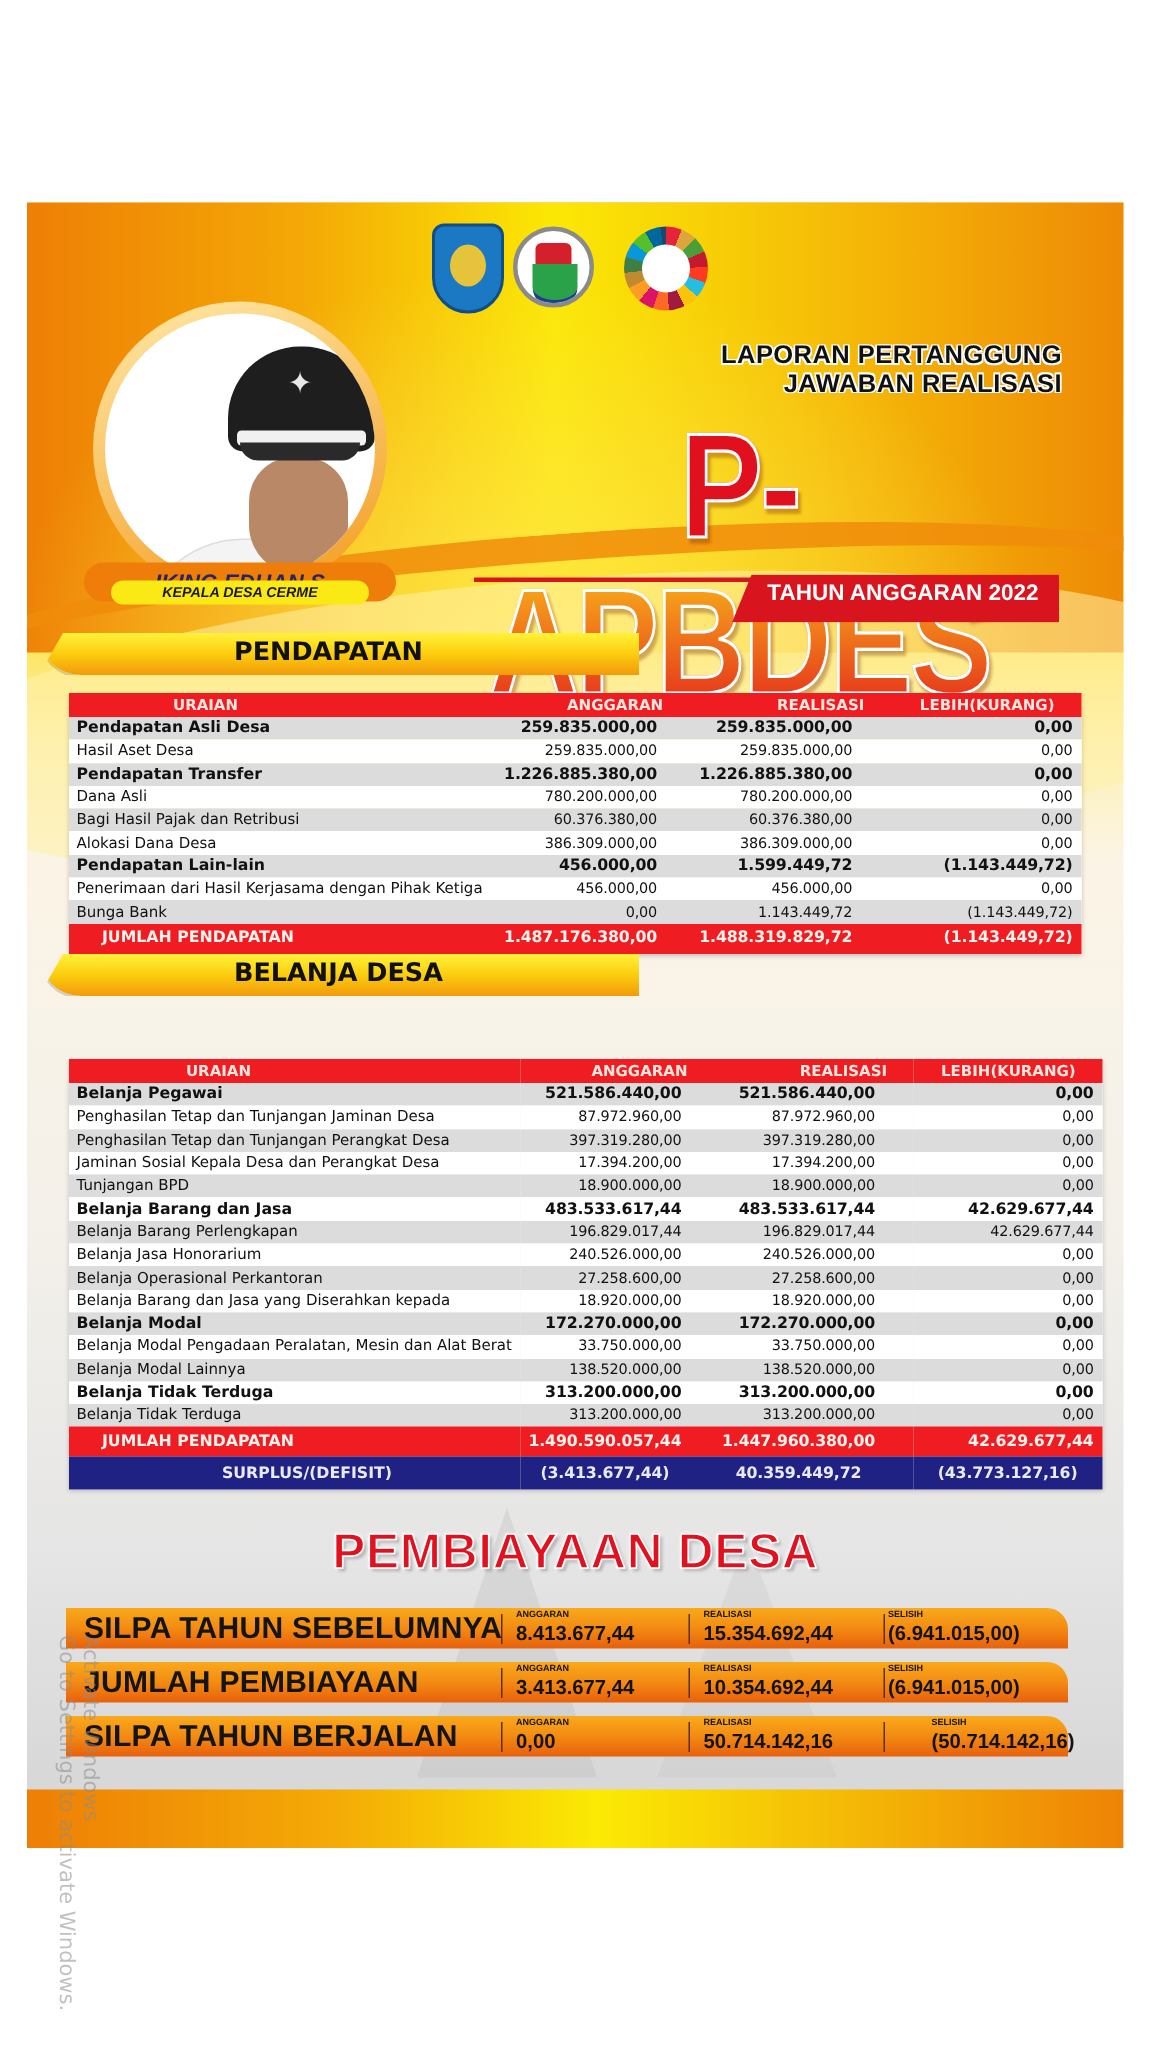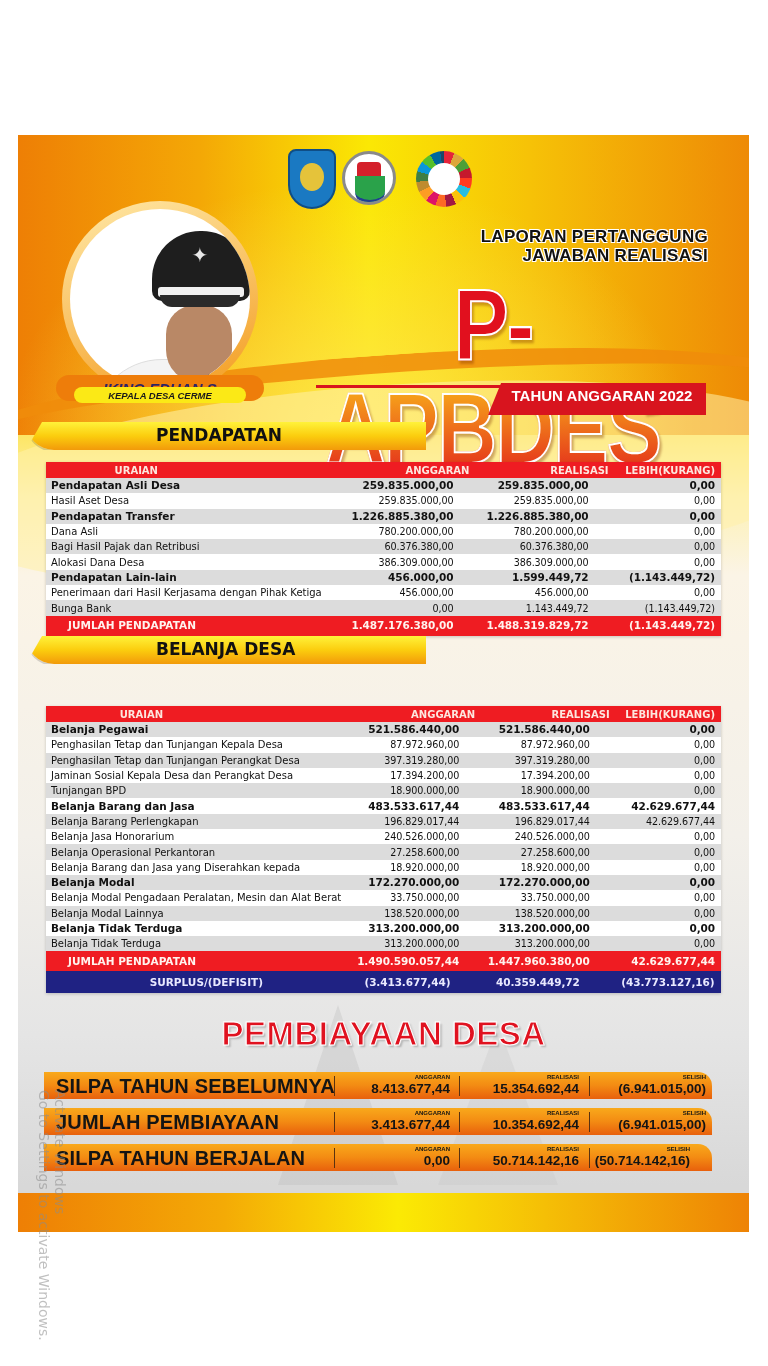--- a/index.html
+++ b/index.html
@@ -120,21 +120,21 @@
     font-family: "DejaVu Sans", sans-serif;
   }
 
   
   .fin-table {
     position: absolute; left: 28px; width: 675px; border-collapse: collapse;
     font-family: "DejaVu Sans", sans-serif; font-size: 10px; color: #111;
     box-shadow: 0 1px 3px rgba(0,0,0,0.2);
   }
   .fin-table th {
-    background: #ef1c22; color: #fde7df; font-weight: bold; font-size: 10px; height: 16px; padding: 0 6px;
+    background: #ef1c22; color: #fde7df; font-weight: bold; font-size: 10px; height: 16px; padding: 0 18px;
   }
   .fin-table th.c-uraian { text-align: center; padding-right: 120px; }
   .fin-table th.c-num { text-align: right; }
   .fin-table td { height: 15.3px; padding: 0 6px 0 5px; white-space: nowrap; line-height: 15px; }
   .fin-table td.c-num { text-align: right; font-size: 9.6px; letter-spacing: -0.1px; }
   .fin-table td.c-ang { padding-right: 22px; }
   .fin-table td.c-real { padding-right: 26px; }
   .fin-table tr.row:nth-child(odd) td { background: #dcdcdc; }
   .fin-table tr.row:nth-child(even) td { background: #ffffff; }
   .fin-table tr.row.bold td { font-weight: bold; font-size: 10.5px; }
@@ -150,21 +150,21 @@
     text-shadow: 0 0 3px #ffffff, 2px 2px 2px rgba(0,0,0,0.25);
   }
   .pemb-row {
     position: absolute; left: 26px; width: 668px; height: 27px;
     background: linear-gradient(180deg, #f9a91b 0%, #f38b13 50%, #e8600c 100%);
     border-radius: 0 14px 0 0;
     font-family: "Liberation Sans", sans-serif; color: #141414;
   }
   .pemb-label { position: absolute; left: 12px; top: 3px; font-weight: bold; font-size: 20px; letter-spacing: 0.2px; }
   .pemb-sep { position: absolute; top: 4px; width: 1px; height: 20px; background: #5a3210; }
-  .pemb-cell { position: absolute; top: 1px; text-align: right; }
+  .pemb-cell { position: absolute; top: 1px; }
   .pemb-cell .cap-lbl { display: block; font-size: 6px; font-weight: bold; line-height: 8px; }
   .pemb-cell .val { display: block; font-size: 13.5px; font-weight: bold; line-height: 15px; }
 
   .bottom-band {
     position: absolute; left: 0; top: 1058px; width: 731px; height: 39px;
     background: linear-gradient(90deg, #ee7f05 0%, #f4aa06 28%, #fbea04 52%, #f5bf06 72%, #ee8305 100%);
   }
   .bg-tri { position: absolute; width: 0; height: 0; border-left: 60px solid transparent; border-right: 60px solid transparent; }
 
   .watermark {
@@ -295,21 +295,21 @@
       </tr>
     </thead>
     <tbody>
       <tr class="row bold">
           <td>Belanja Pegawai</td>
           <td class="c-num c-ang">521.586.440,00</td>
           <td class="c-num c-real">521.586.440,00</td>
           <td class="c-num">0,00</td>
         </tr>
       <tr class="row">
-          <td>Penghasilan Tetap dan Tunjangan Kepala Desa</td>
+          <td>Penghasilan Tetap dan Tunjangan Jaminan Desa</td>
           <td class="c-num c-ang">87.972.960,00</td>
           <td class="c-num c-real">87.972.960,00</td>
           <td class="c-num">0,00</td>
         </tr>
       <tr class="row">
           <td>Penghasilan Tetap dan Tunjangan Perangkat Desa</td>
           <td class="c-num c-ang">397.319.280,00</td>
           <td class="c-num c-real">397.319.280,00</td>
           <td class="c-num">0,00</td>
         </tr>
@@ -448,21 +448,21 @@
     <div class="pemb-cell" style="left:300px; width:106px;">
       <span class="cap-lbl">ANGGARAN</span>
       <span class="val">0,00</span>
     </div>
     <div class="pemb-sep" style="left:415px;"></div>
     <div class="pemb-cell" style="left:425px; width:110px;">
       <span class="cap-lbl">REALISASI</span>
       <span class="val">50.714.142,16</span>
     </div>
     <div class="pemb-sep" style="left:545px;"></div>
-    <div class="pemb-cell" style="left:532px; width:114px;">
+    <div class="pemb-cell" style="left:577px; width:114px;">
       <span class="cap-lbl">SELISIH</span>
       <span class="val">(50.714.142,16)</span>
     </div>
   </div>
 
   <div class="bottom-band"></div>
 </div>
 
 <div class="watermark">
   <div>Activate Windows</div>

